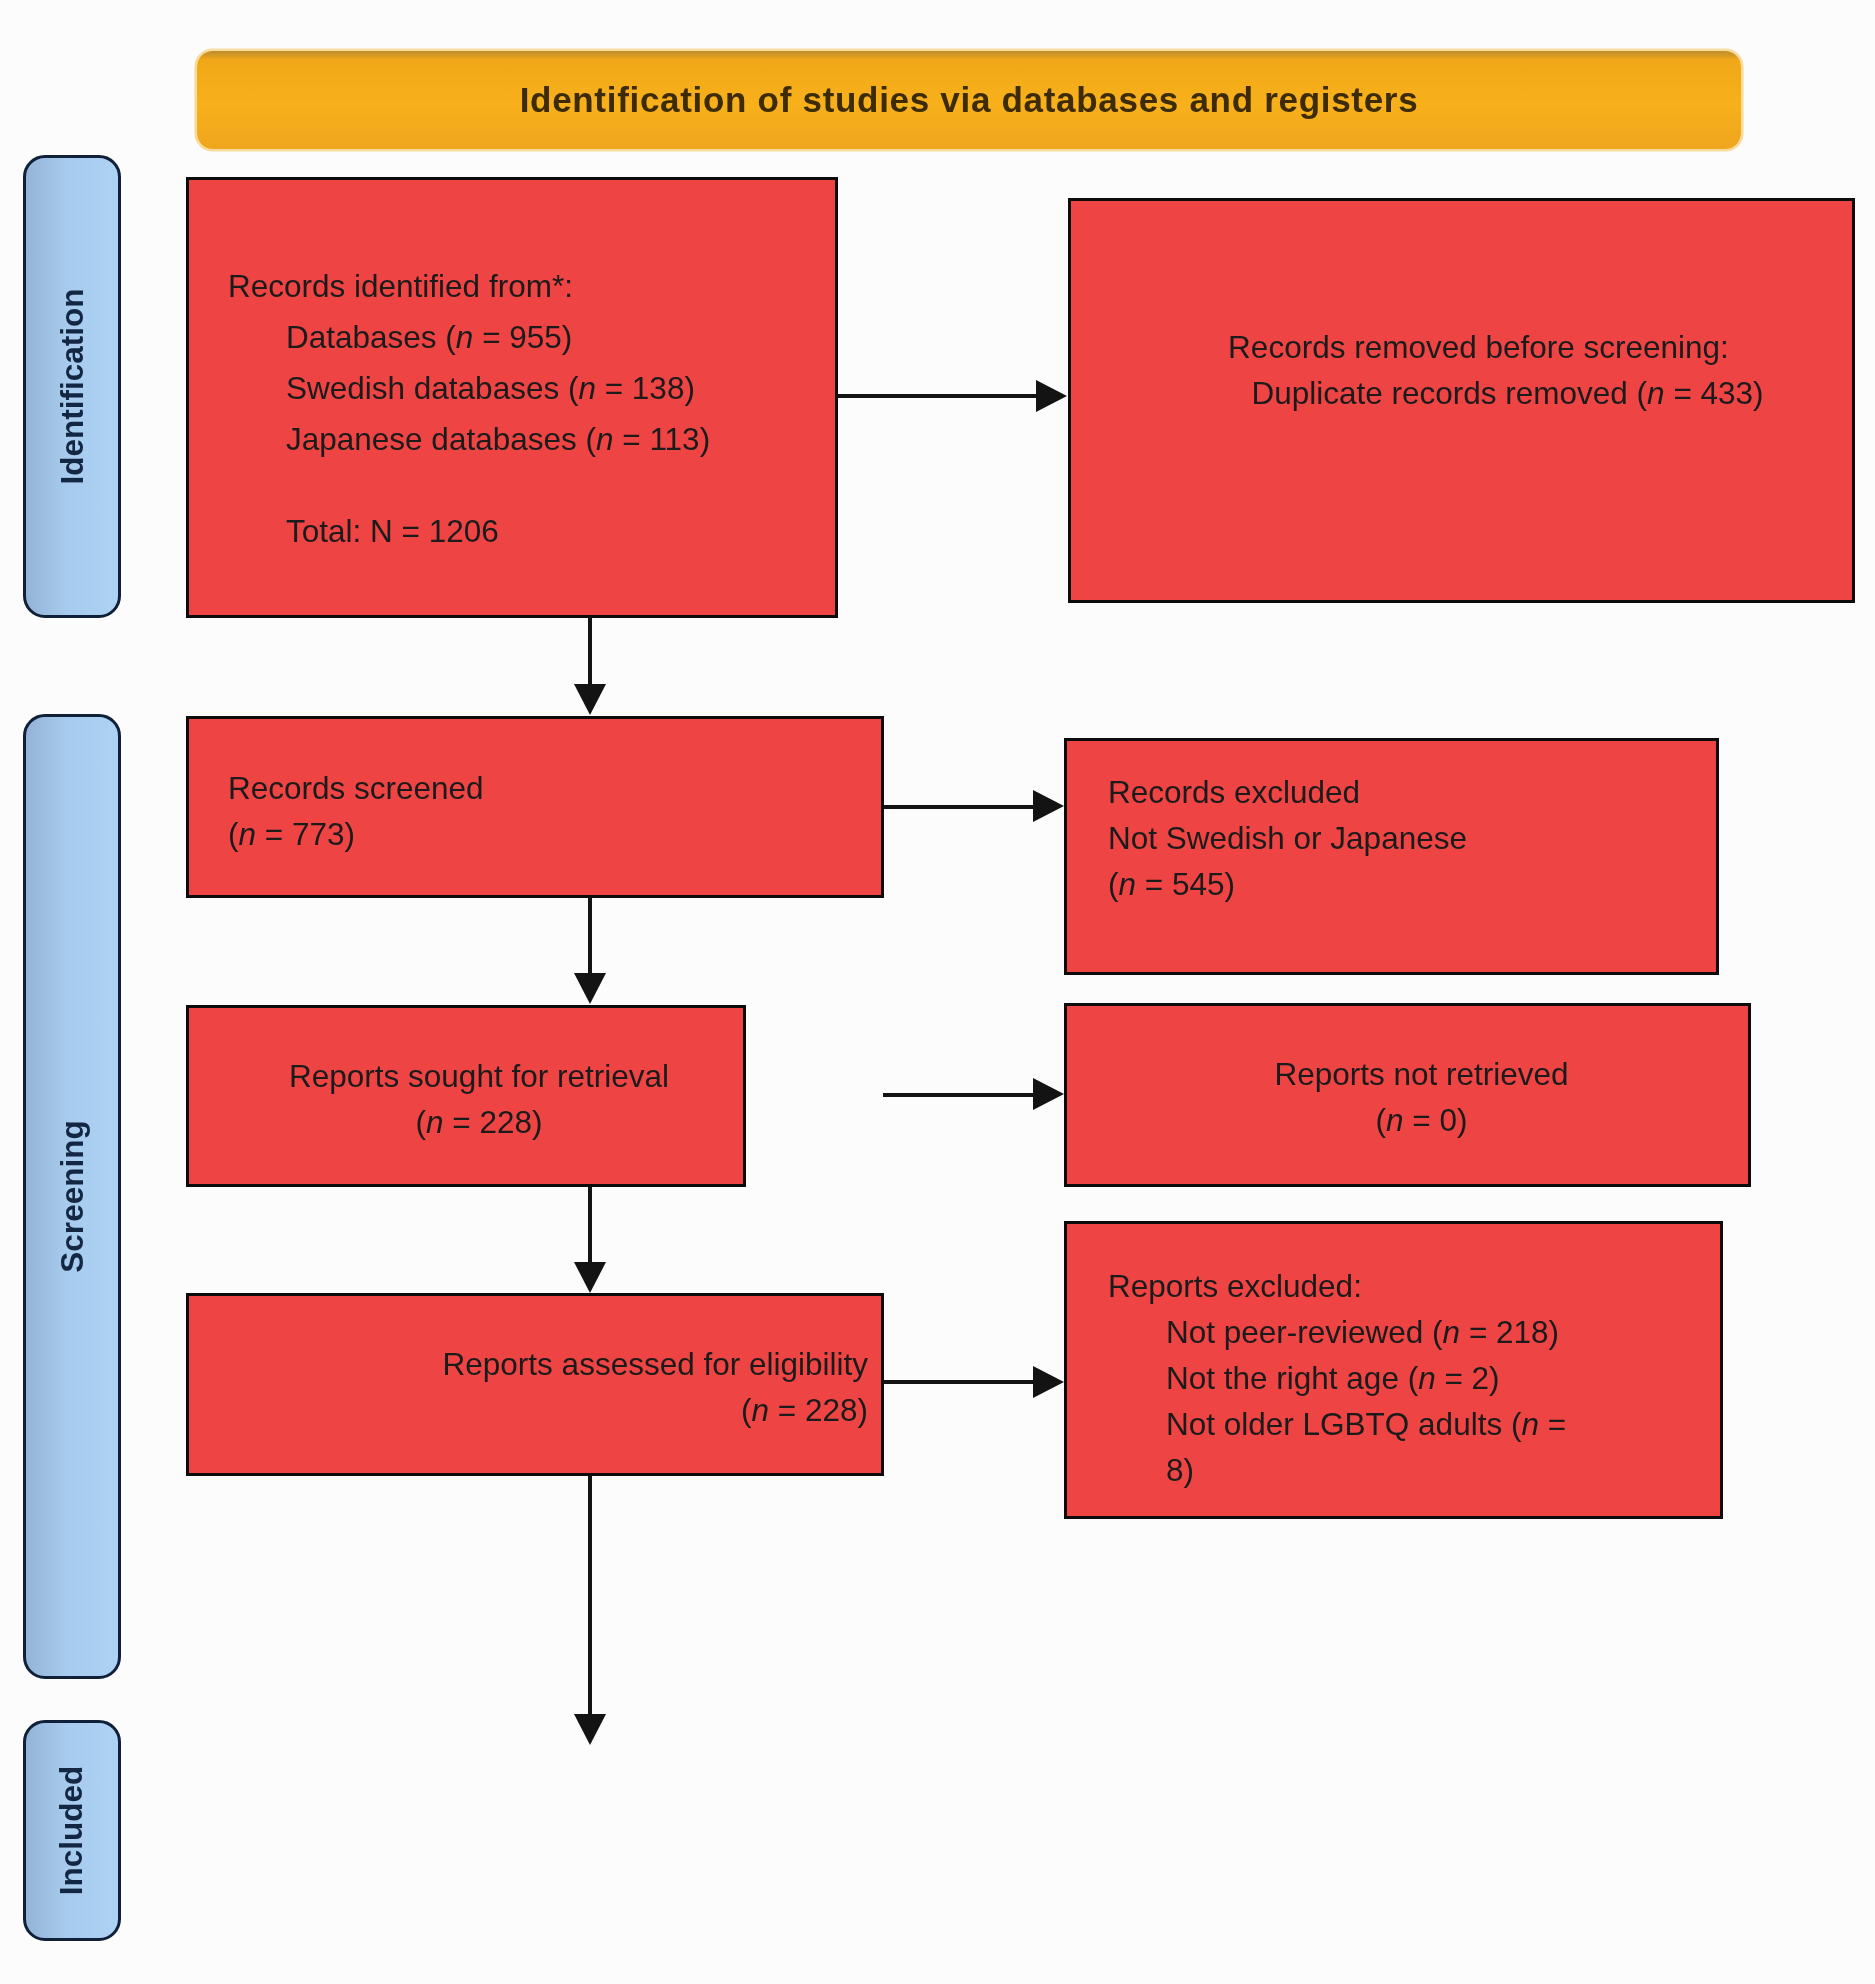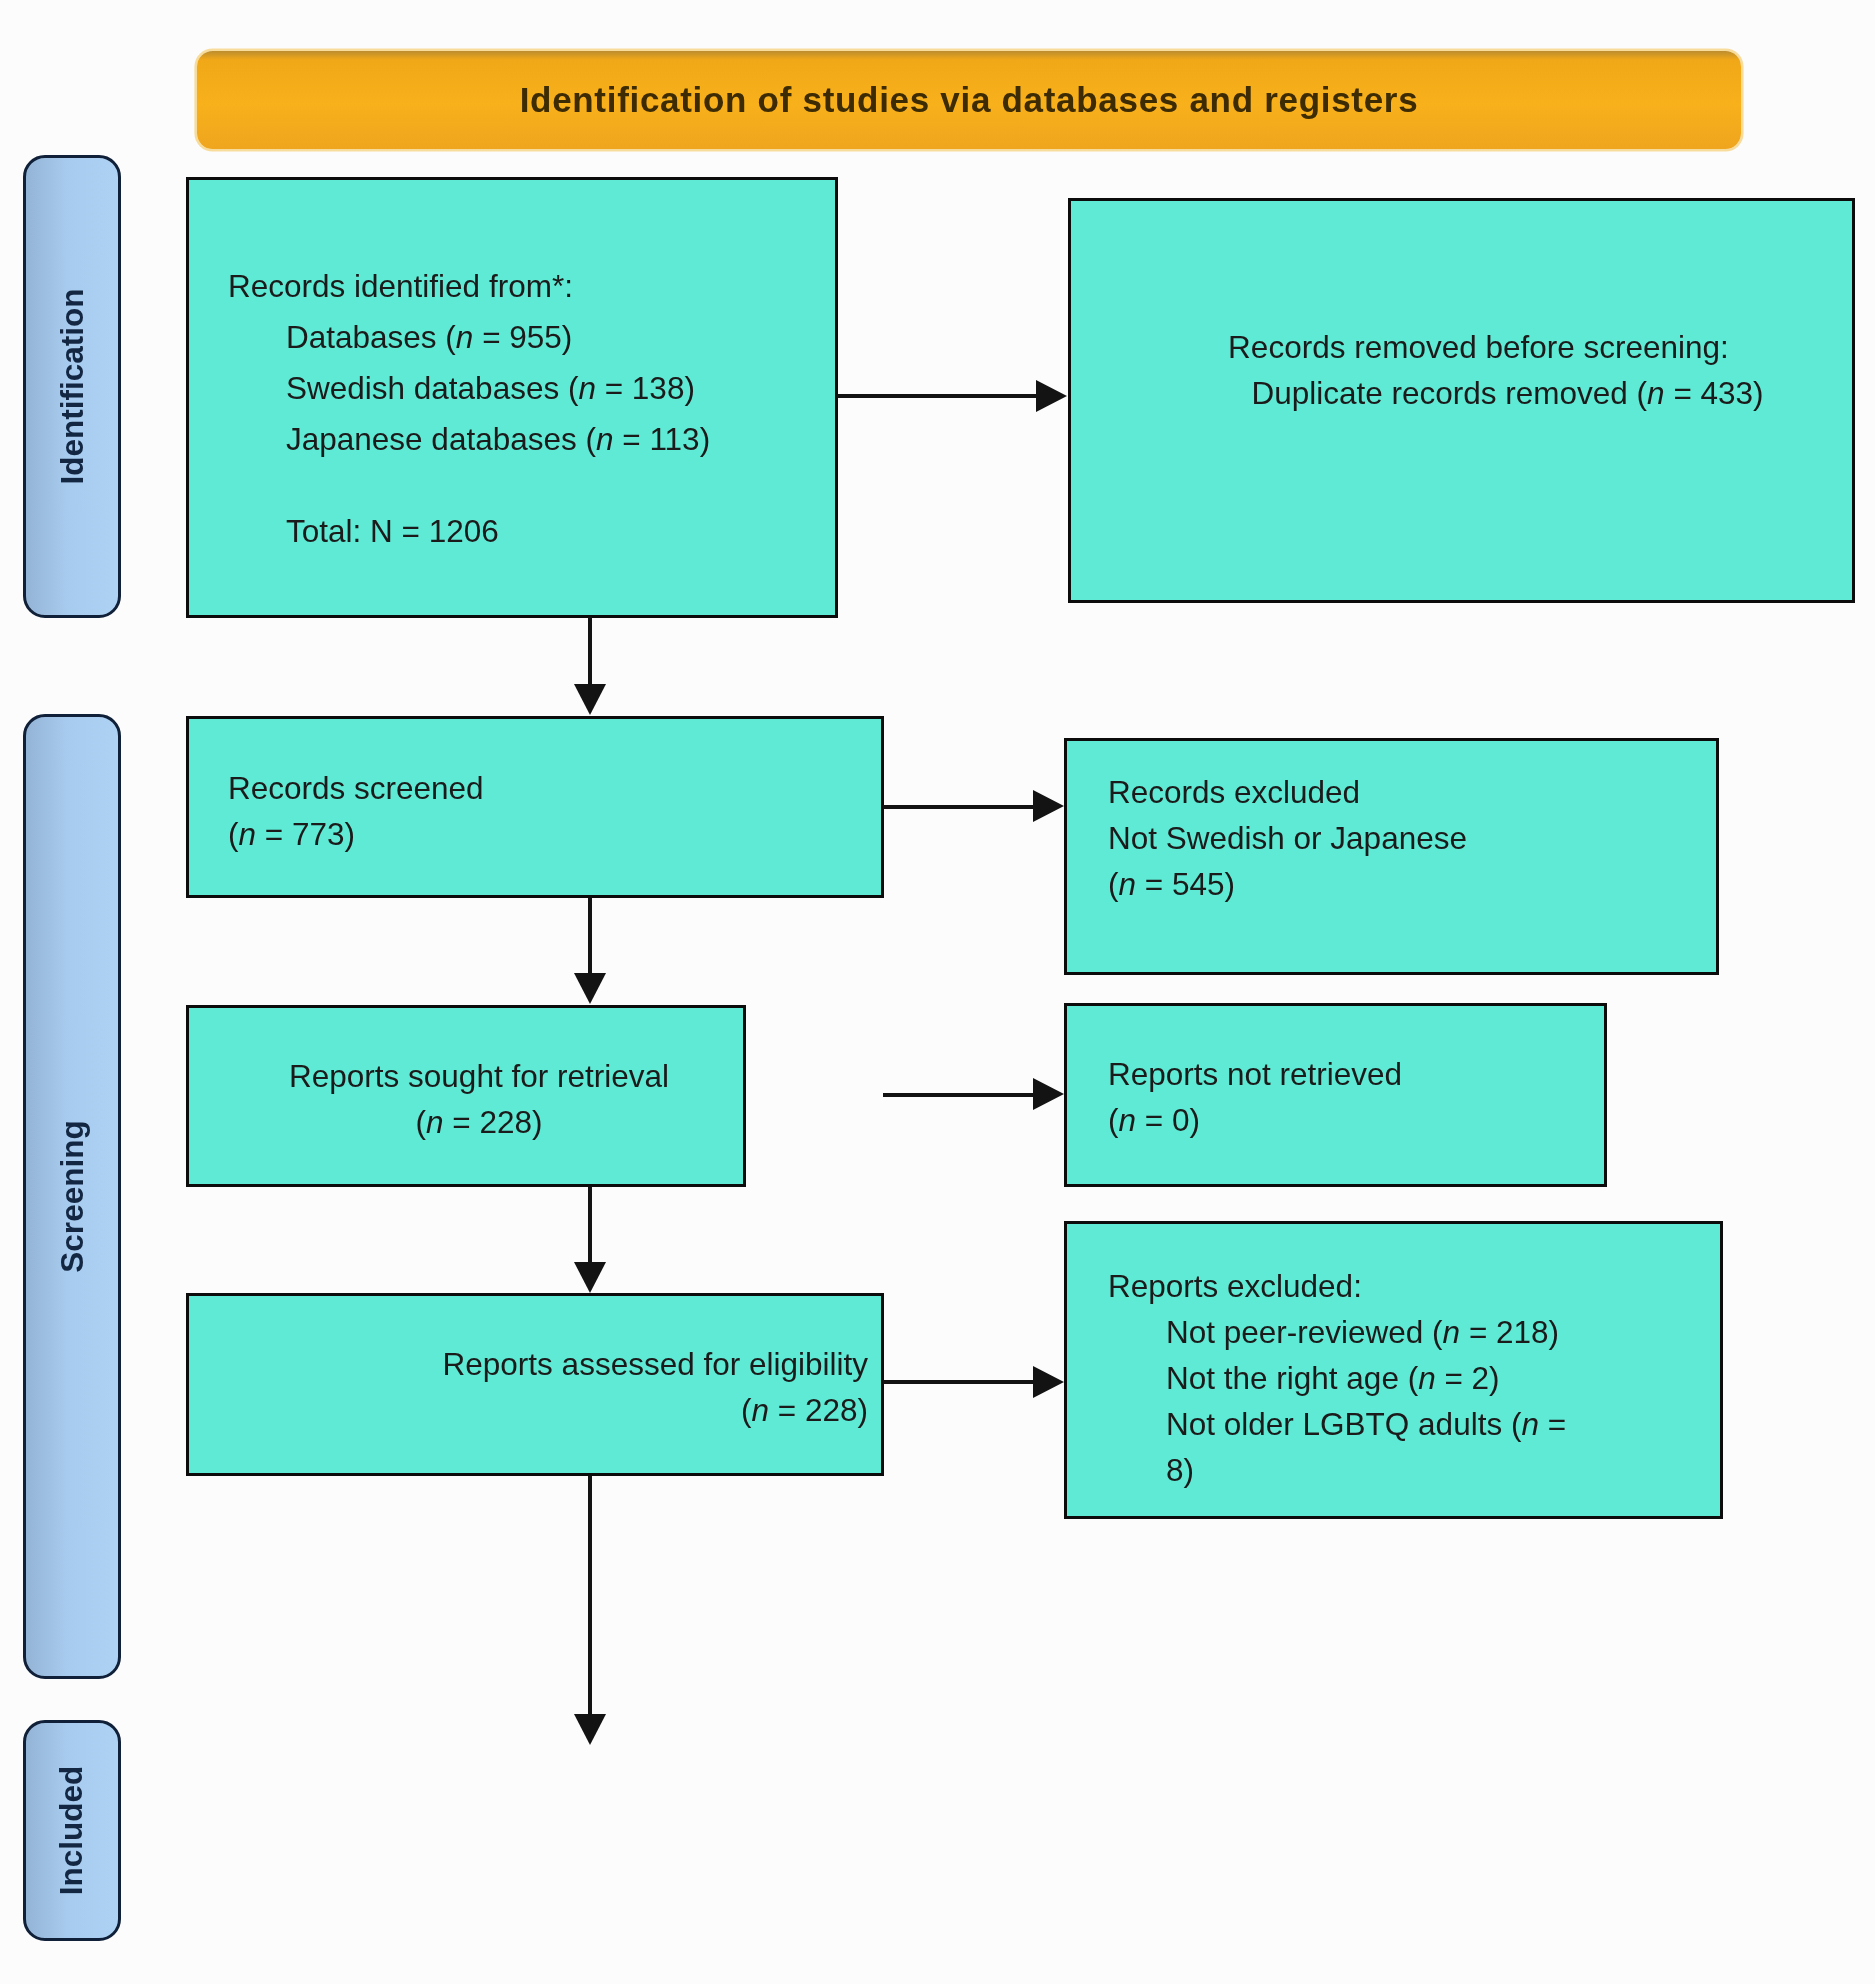--- a/index.html
+++ b/index.html
@@ -35,21 +35,21 @@
   .stage .stage-text{
     transform:rotate(-90deg);white-space:nowrap;
     font-size:31.5px;font-weight:bold;color:#132642;
   }
   .stage-identification{top:116px;height:463px;}
   .stage-screening{top:675px;height:965px;}
   .stage-included{top:1681px;height:221px;}
 
   
   .fbox{
-    position:absolute;background:#5eead4;border:3.3px solid #0c0c0c;
+    position:absolute;background:#ef4444;border:3.3px solid #0c0c0c;
     box-sizing:border-box;
   }
   .box-text{font-size:31.5px;line-height:46px;color:#1b1b1b;}
   .box-text .line{white-space:nowrap;}
   .box-text .line.indent{padding-left:58px;}
   .box-text .line.blank{height:46px;}
   .box-text em{font-style:italic;}
 
   .box-a{left:186px;top:138px;width:652px;height:441px;}
   .box-a .box-text{padding:81px 13px 0 39px;line-height:51px;}
@@ -60,21 +60,21 @@
 
   .box-b{left:186px;top:677px;width:698px;height:182px;}
   .box-b .box-text{padding:46px 13px 0 39px;}
 
   .box-r2{left:1064px;top:699px;width:655px;height:237px;}
   .box-r2 .box-text{padding:27.5px 13px 0 41px;}
 
   .box-c{left:186px;top:966px;width:560px;height:182px;text-align:center;}
   .box-c .box-text{padding:45px 13px 0 39px;}
 
-  .box-r3{left:1064px;top:964px;width:543px;height:184px;}
+  .box-r3{left:1064px;top:964px;width:687px;height:184px;text-align:center;}
   .box-r3 .box-text{padding:45px 13px 0 41px;}
 
   .box-d{left:186px;top:1254px;width:698px;height:183px;}
   .box-d .box-text{padding:45px 13px 0 39px;text-align:right;}
 
   .box-r4{left:1064px;top:1182px;width:659px;height:298px;}
   .box-r4 .box-text{padding:39px 13px 0 41px;}
 
   .box-e{left:186px;top:1707px;width:693px;height:254px;}
   .box-e .box-text{padding:35px 13px 0 31.5px;}

